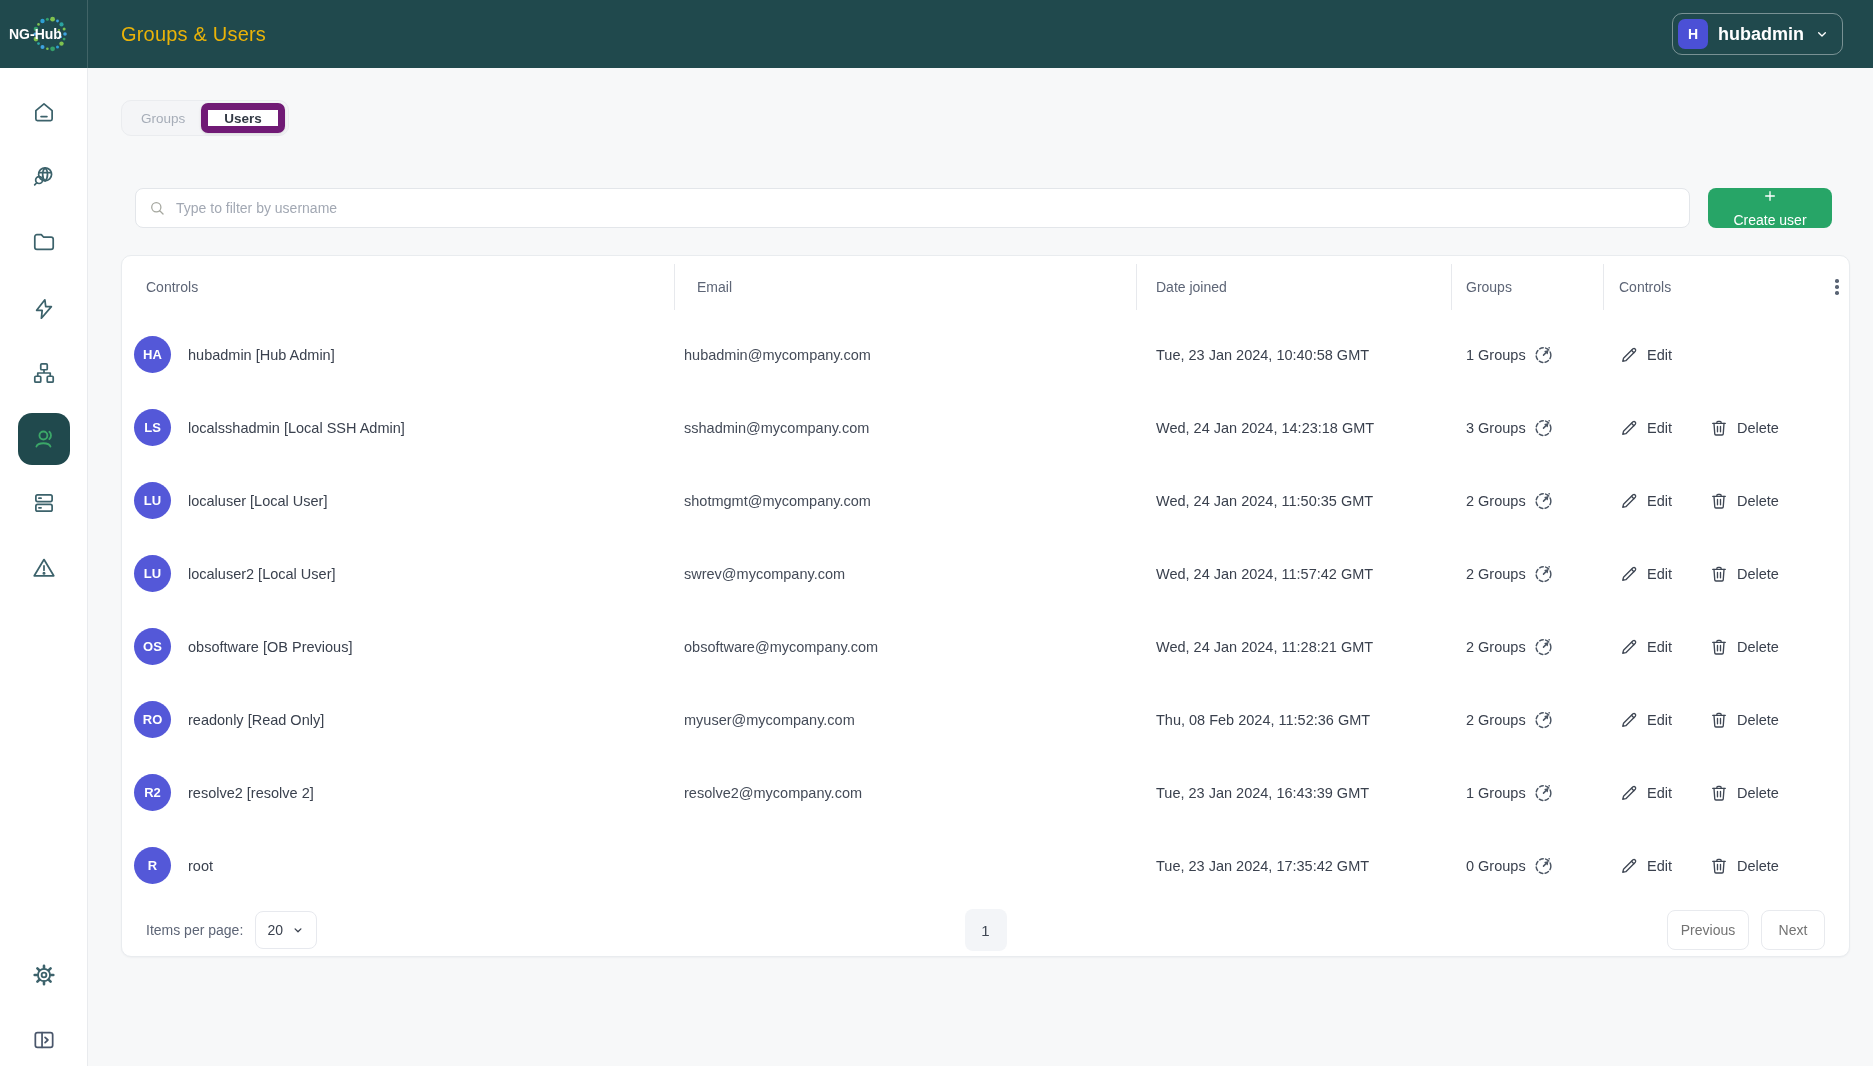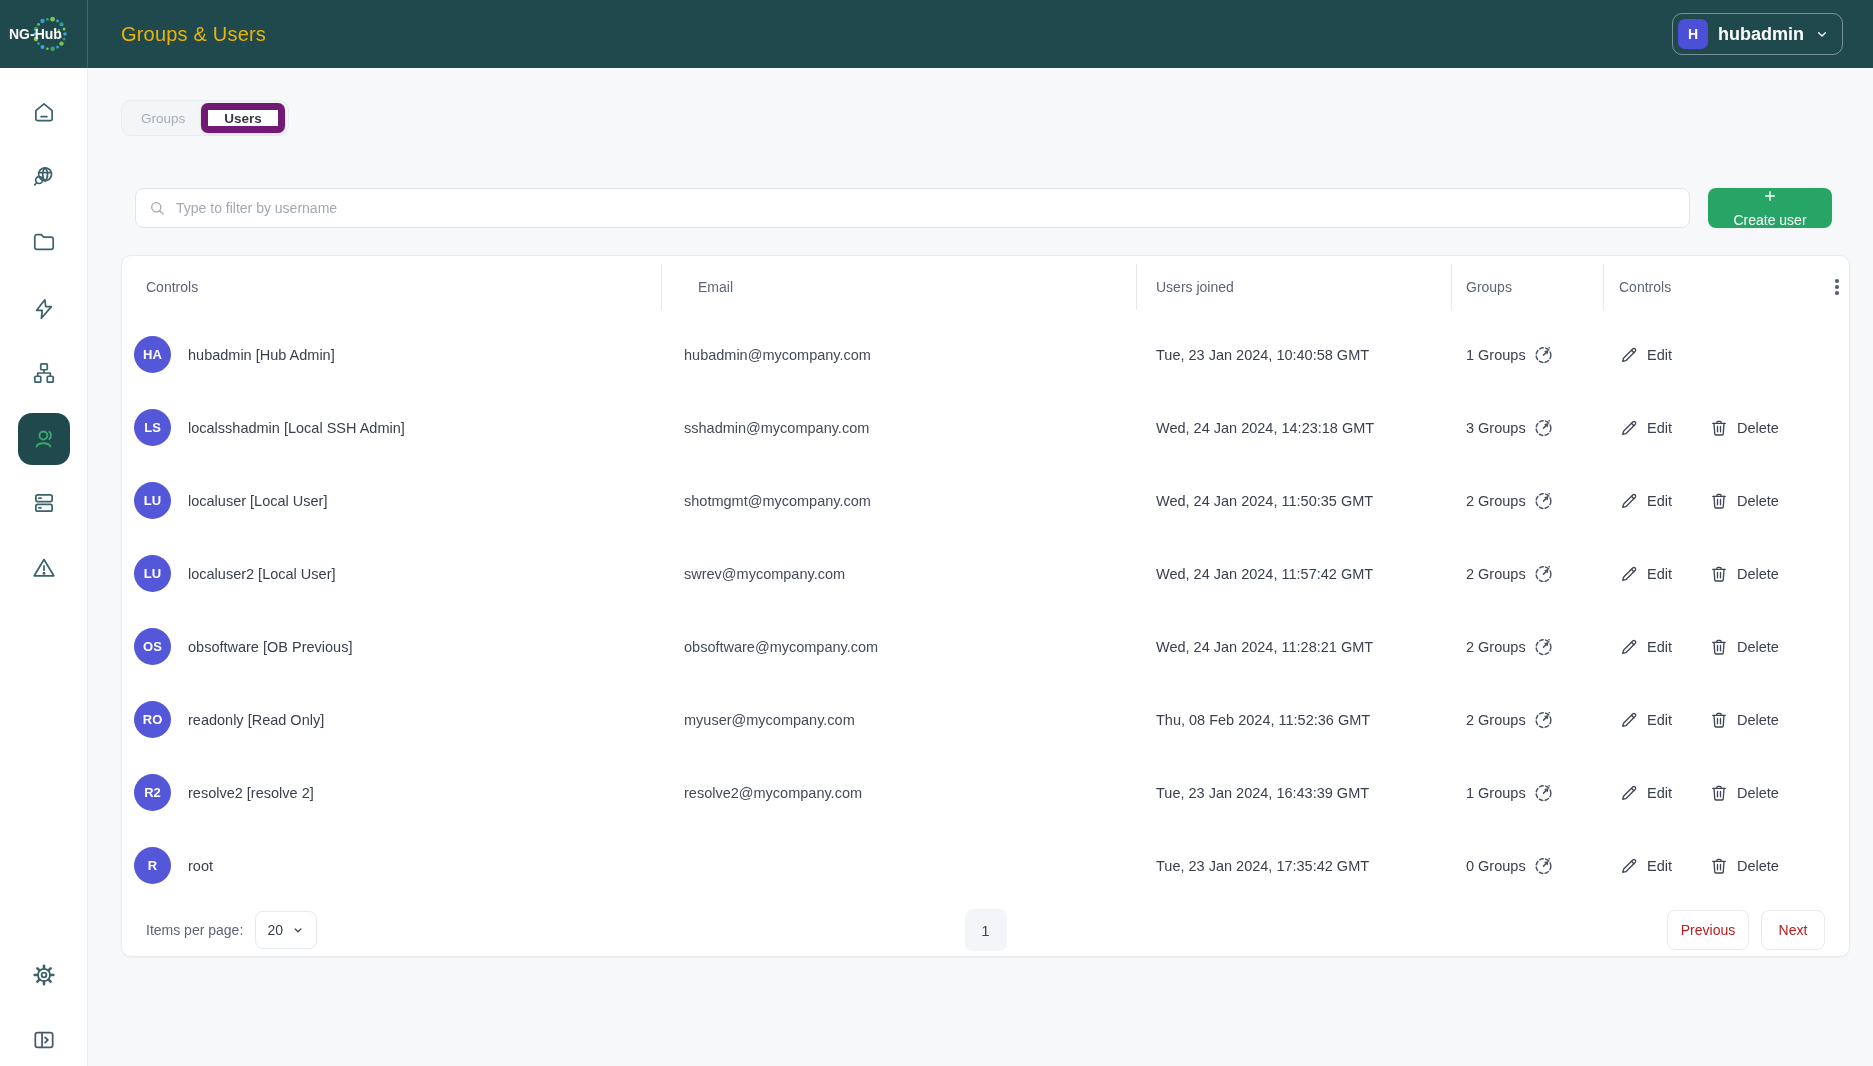--- a/index.html
+++ b/index.html
@@ -33,21 +33,21 @@
   .search-box input{border:none;outline:none;flex:1;margin-left:9px;font-size:14px;font-family:"Liberation Sans",sans-serif;color:#3a414e;background:transparent;}
   .search-box input::placeholder{color:#a2a8b3;}
   .create-btn{position:absolute;top:120px;right:41px;width:124px;height:40px;background:#27a567;border:none;border-radius:8px;color:#fff;font-size:14px;font-family:"Liberation Sans",sans-serif;display:flex;align-items:center;justify-content:center;gap:8px;cursor:pointer;flex-direction:column;}
   
   .card{position:absolute;left:33px;top:187px;width:1729px;height:702px;background:#fff;border:1px solid #e9ecef;border-radius:10px;box-shadow:0 1px 2px rgba(16,24,40,.04);}
   .grid-row{display:grid;grid-template-columns:539px 475px 315px 152px 220px 28px;align-items:center;}
   .thead{height:62px;}
   .thead .hcell{display:flex;align-items:center;gap:8px;font-size:14px;color:#5d6576;height:100%;position:relative;cursor:pointer;}
   .hcell.bordered::before{content:'';position:absolute;left:0;top:8px;bottom:8px;width:1px;background:#e7e9ed;}
   .h-user{padding-left:24px;}
-  .h-email{padding-left:37px;}
+  .h-email{padding-left:23px;margin-left:13px;}
   .h-date{padding-left:20px;}
   .h-groups{padding-left:15px;}
   .h-controls{padding-left:16px;}
   .h-menu{display:flex;align-items:center;justify-content:center;}
   .kebab{display:flex;flex-direction:column;gap:2.5px;cursor:pointer;padding:4px;}
   .kebab i{width:3.5px;height:3.5px;border-radius:50%;background:#5a6474;display:block;}
   
   .trow{height:73px;}
   .cell{font-size:14.5px;color:#3a414e;}
   .c-user{display:flex;align-items:center;padding-left:12px;}
@@ -61,21 +61,21 @@
   .c-controls{padding-left:16px;display:flex;align-items:center;gap:37px;}
   .ctrl{display:flex;align-items:center;gap:8px;background:none;border:none;font-family:"Liberation Sans",sans-serif;font-size:14.5px;color:#3a414e;cursor:pointer;padding:0;}
   .ctrl svg{stroke:#3f4754;}
   
   .pagerow{height:56px;display:flex;align-items:center;position:relative;padding:0 24px;}
   .ipp-label{font-size:14px;color:#5d6576;}
   .ipp-select{margin-left:12px;width:62px;height:38px;border:1px solid #e7e9ee;border-radius:8px;background:#fff;display:flex;align-items:center;justify-content:center;gap:8px;font-size:14px;color:#3a414e;cursor:pointer;}
   .ipp-select svg{stroke:#3a414e;}
   .page-chip{position:absolute;left:calc(50% - 21px);top:7px;width:42px;height:42px;border-radius:8px;background:#f3f5f8;display:flex;align-items:center;justify-content:center;font-size:15px;color:#3f4754;cursor:pointer;border:none;font-family:"Liberation Sans",sans-serif;}
   .pg-spacer{flex:1;}
-  .pg-btn{height:40px;border:1px solid #e8eaee;border-radius:8px;background:#fff;color:#b91c1c;font-size:14px;font-family:"Liberation Sans",sans-serif;display:flex;align-items:center;justify-content:center;cursor:default;}
+  .pg-btn{height:40px;border:1px solid #e8eaee;border-radius:8px;background:#fff;color:#737373;font-size:14px;font-family:"Liberation Sans",sans-serif;display:flex;align-items:center;justify-content:center;cursor:default;}
   .pg-prev{width:82px;margin-right:12px;}
   .pg-next{width:64px;}
   svg.ic{fill:none;stroke-width:1.6;stroke-linecap:round;stroke-linejoin:round;}
 </style>
 </head>
 <body>
 
 <header class="topbar">
   <div class="logo-box">
     <svg width="76" height="50" viewBox="0 0 76 50">
@@ -217,21 +217,21 @@
           </svg>
       </div>
       <div class="hcell h-email bordered">
         <span>Email</span>
         <svg class="ic" width="15" height="16" viewBox="0 0 16 16" style="stroke-width:1.7">
             <polyline points="5,6.4 8,3.6 11,6.4"></polyline>
             <polyline points="5,9.6 8,12.4 11,9.6"></polyline>
           </svg>
       </div>
       <div class="hcell h-date bordered">
-        <span>Users joined</span>
+        <span>Date joined</span>
         <svg class="ic" width="15" height="16" viewBox="0 0 16 16" style="stroke-width:1.7">
             <polyline points="5,6.4 8,3.6 11,6.4"></polyline>
             <polyline points="5,9.6 8,12.4 11,9.6"></polyline>
           </svg>
       </div>
       <div class="hcell h-groups bordered">
         <span>Groups</span>
       </div>
       <div class="hcell h-controls bordered">
         <span>Controls</span>

